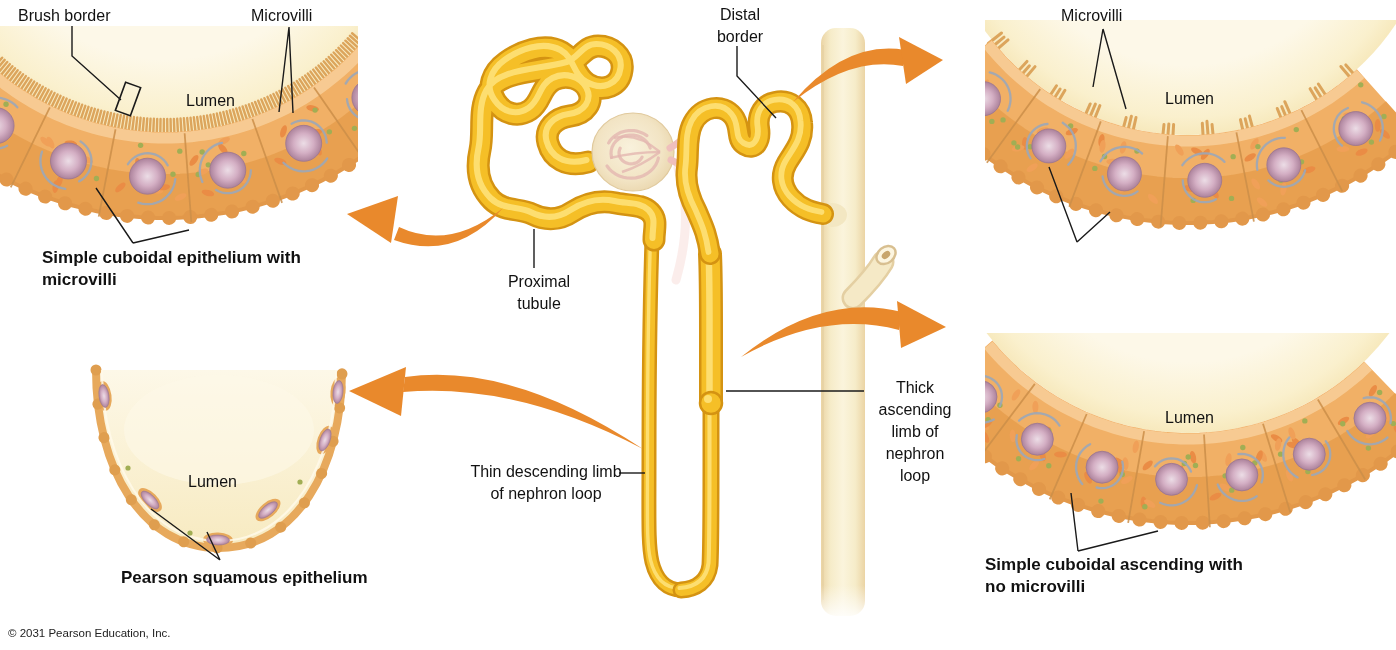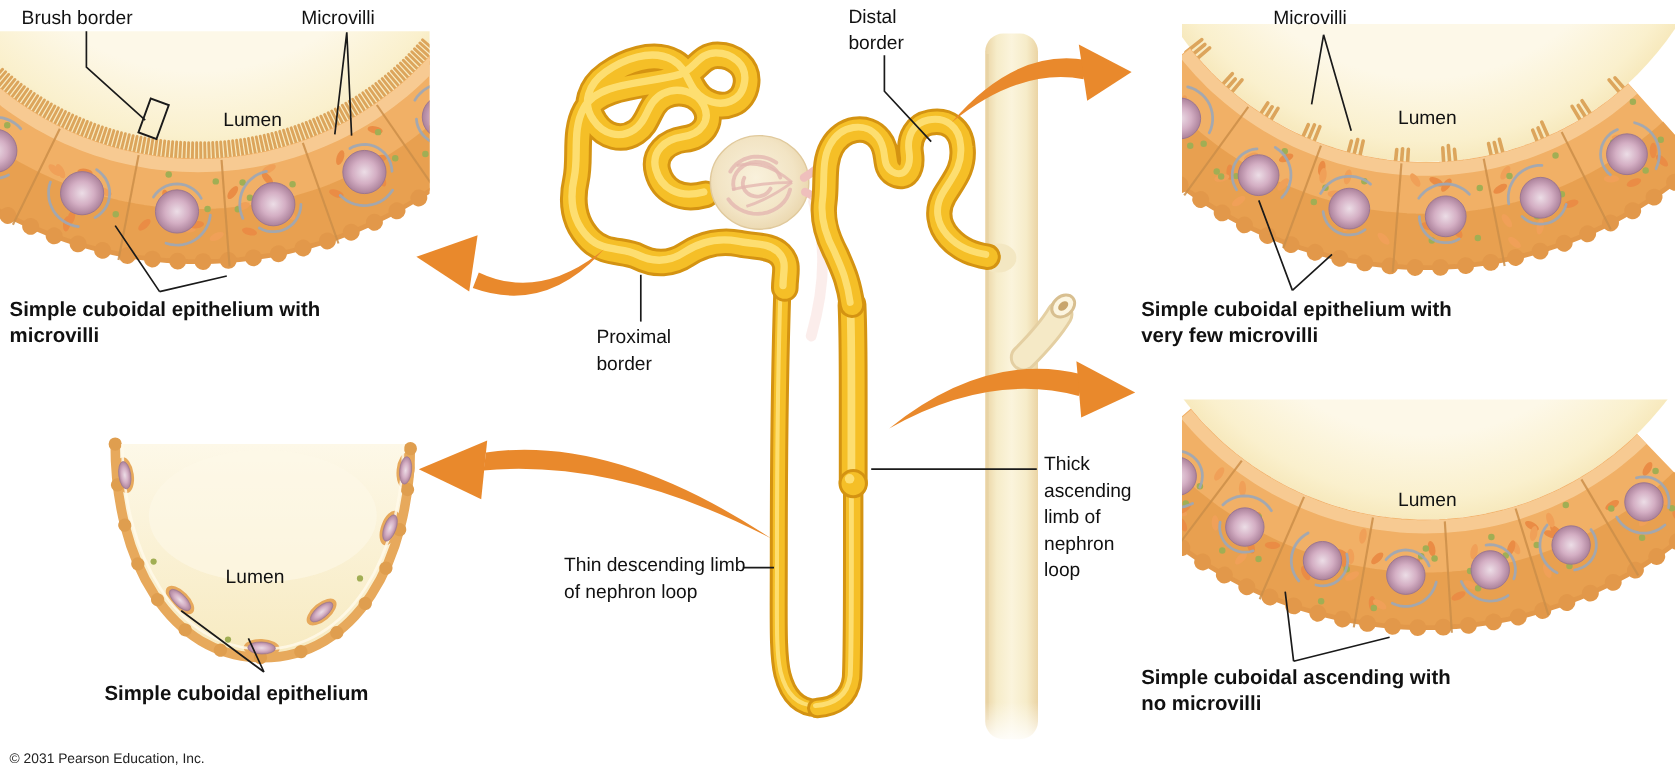--- a/index.html
+++ b/index.html
@@ -1,20 +1,20 @@
 <!DOCTYPE html>
 <html><head>
 <meta charset="utf-8">
 <style>
   html,body{margin:0;padding:0;background:#fff;}
   #stage{position:relative;width:1396px;height:650px;background:#fff;overflow:hidden;
          font-family:"Liberation Sans",sans-serif;}
   #scene{position:absolute;left:0;top:0;}
-  .lbl{position:absolute;font:16px/22px "Liberation Sans",sans-serif;color:#111;}
-  .cap{position:absolute;font:bold 17px/22px "Liberation Sans",sans-serif;color:#111;}
+  .lbl{position:absolute;font:16px/22px "Liberation Sans",sans-serif;color:#111;text-align:center;}
+  .cap{position:absolute;font:bold 17px/22px "Liberation Sans",sans-serif;color:#111;margin-left:34px;}
   .copy{position:absolute;font:11.5px/14px "Liberation Sans",sans-serif;color:#222;}
 </style>
 </head>
 <body>
 
 <div id="stage">
   <svg id="scene" width="1396" height="650" viewBox="0 0 1396 650">
       <defs>
         <radialGradient id="nucg">
           <stop offset="0" stop-color="#ECDDE6" stop-opacity="1"></stop>
@@ -604,33 +604,32 @@
         <path d="M 726,391 L 864,391"></path>
         <path d="M 1103,29 L 1093,87 M 1103,29 L 1126,109"></path>
         <path d="M 1077,242 L 1049,167 M 1077,242 L 1110,212"></path>
         <path d="M 220,560 L 151,509 M 220,560 L 207,532"></path>
         <path d="M 1078,551 L 1071,493 M 1078,551 L 1158,531"></path>
         <rect x="-8" y="-15" width="16" height="30" fill="none" stroke="#1A1A1A" stroke-width="1.6" transform="translate(128,99) rotate(20)"></rect>
       </g>
     </svg>
 
   <div class="lbl" style="left:707px;top:4px;width:66px">Distal border</div>
-  <div class="lbl" style="left:497px;top:271px;width:84px">Proximal border</div>
+  <div class="lbl" style="left:497px;top:271px;width:84px">Proximal tubule</div>
   <div class="lbl" style="left:870px;top:377px;width:90px">Thick ascending limb of nephron loop</div>
   <div class="lbl" style="left:470px;top:461px;width:152px">Thin descending limb of nephron loop</div>
 
   <div class="lbl" style="left:18px;top:5px">Brush border</div>
   <div class="lbl" style="left:251px;top:5px">Microvilli</div>
   <div class="lbl" style="left:186px;top:90px">Lumen</div>
   <div class="cap" style="left:8px;top:247px;width:268px">Simple cuboidal epithelium with microvilli</div>
 
   <div class="lbl" style="left:1061px;top:5px">Microvilli</div>
   <div class="lbl" style="left:1165px;top:88px">Lumen</div>
-  <div class="cap" style="left:951px;top:247px;width:270px">Simple cuboidal epithelium with very few microvilli</div>
 
   <div class="lbl" style="left:188px;top:471px">Lumen</div>
-  <div class="cap" style="left:87px;top:567px;width:300px">Simple cuboidal epithelium</div>
+  <div class="cap" style="left:87px;top:567px;width:300px">Pearson squamous epithelium</div>
 
   <div class="lbl" style="left:1165px;top:407px">Lumen</div>
   <div class="cap" style="left:951px;top:554px;width:270px">Simple cuboidal ascending with no microvilli</div>
 
   <div class="copy" style="left:8px;top:626px">© 2031 Pearson Education, Inc.</div>
 </div>
 
 </body></html>

